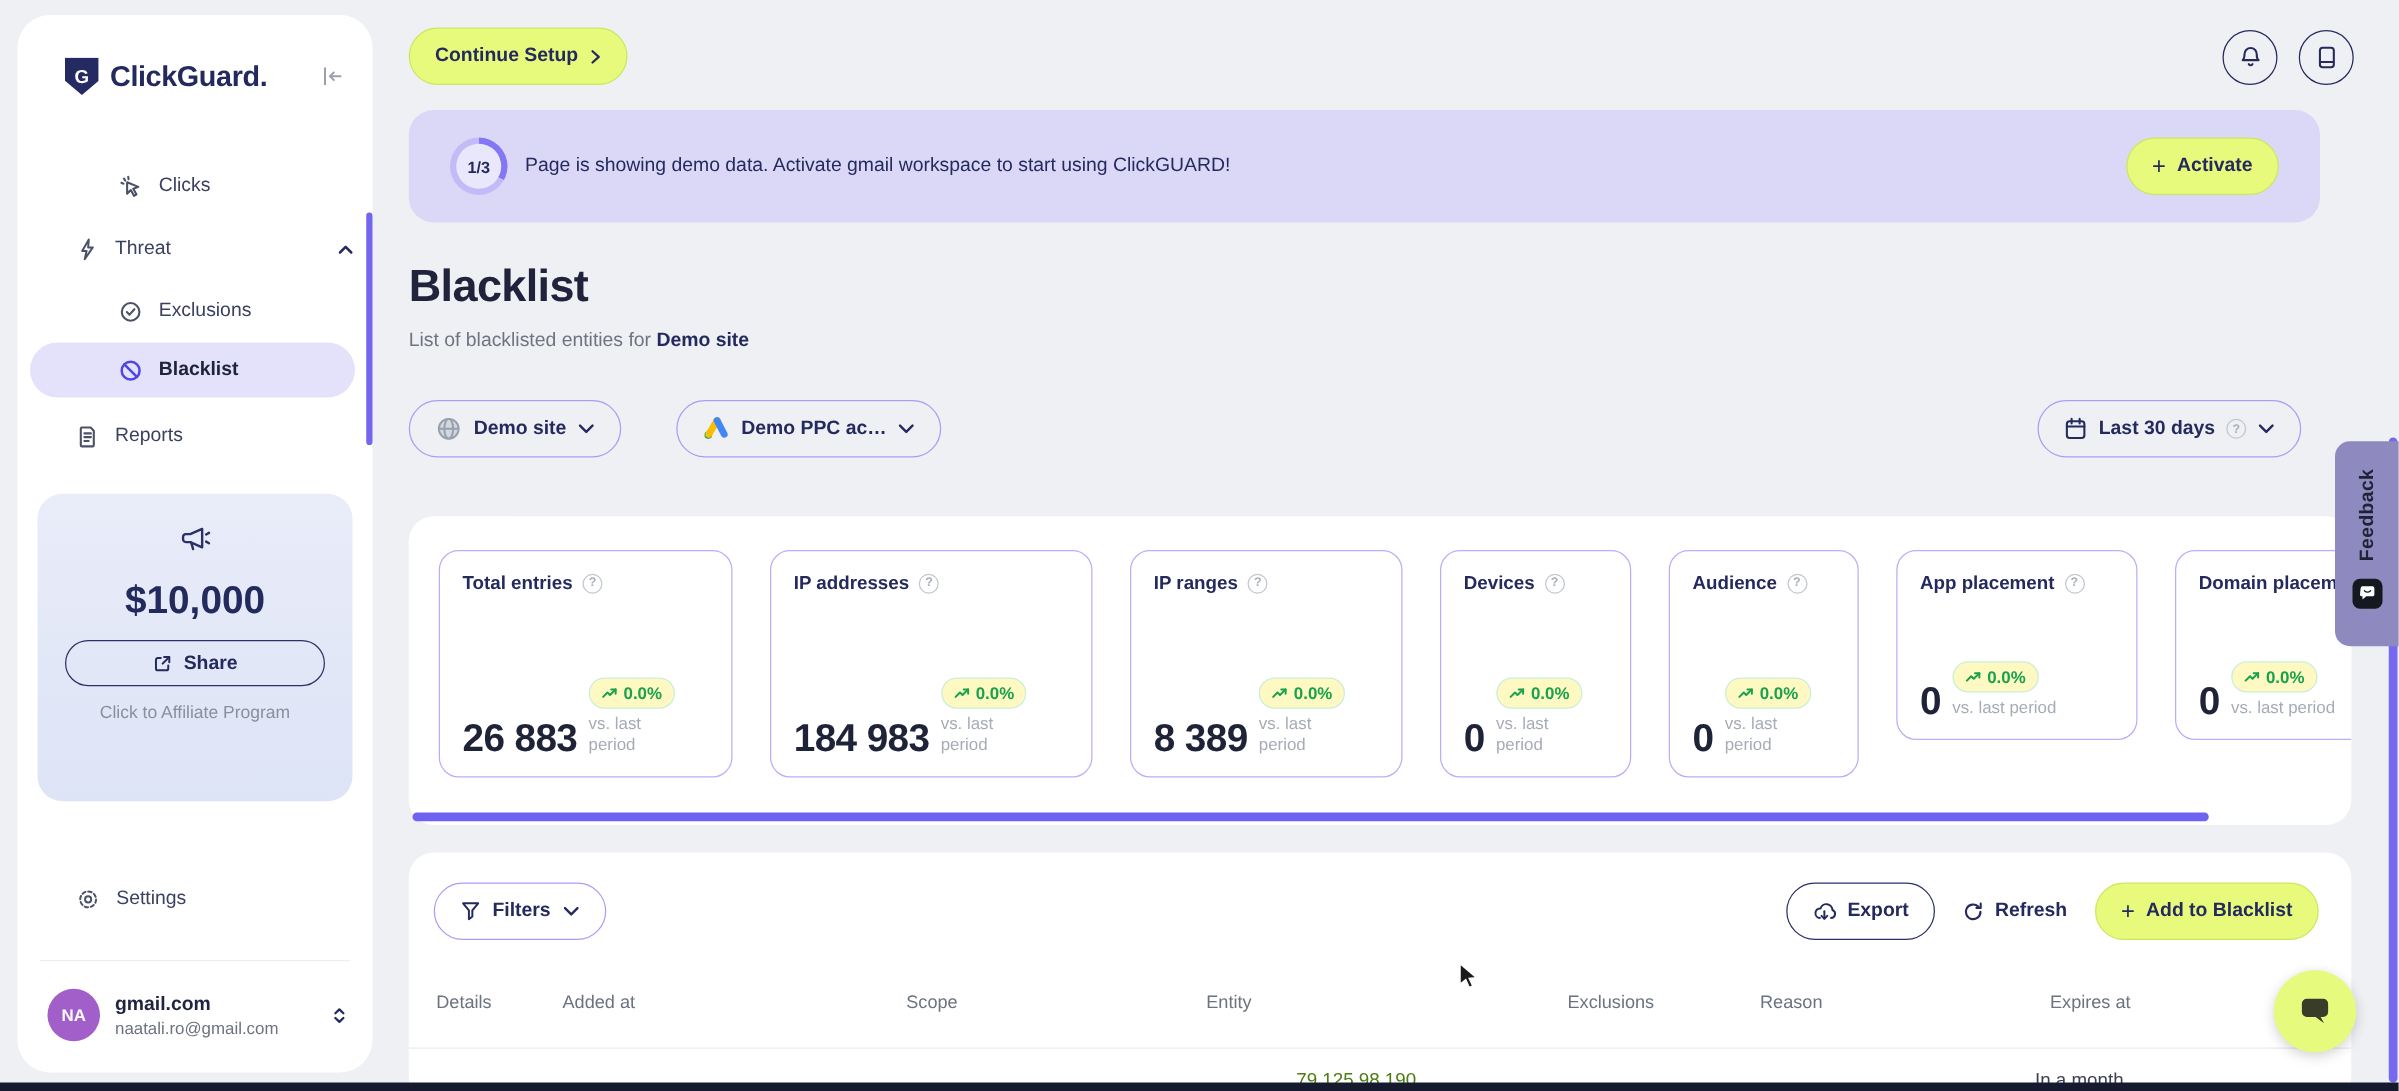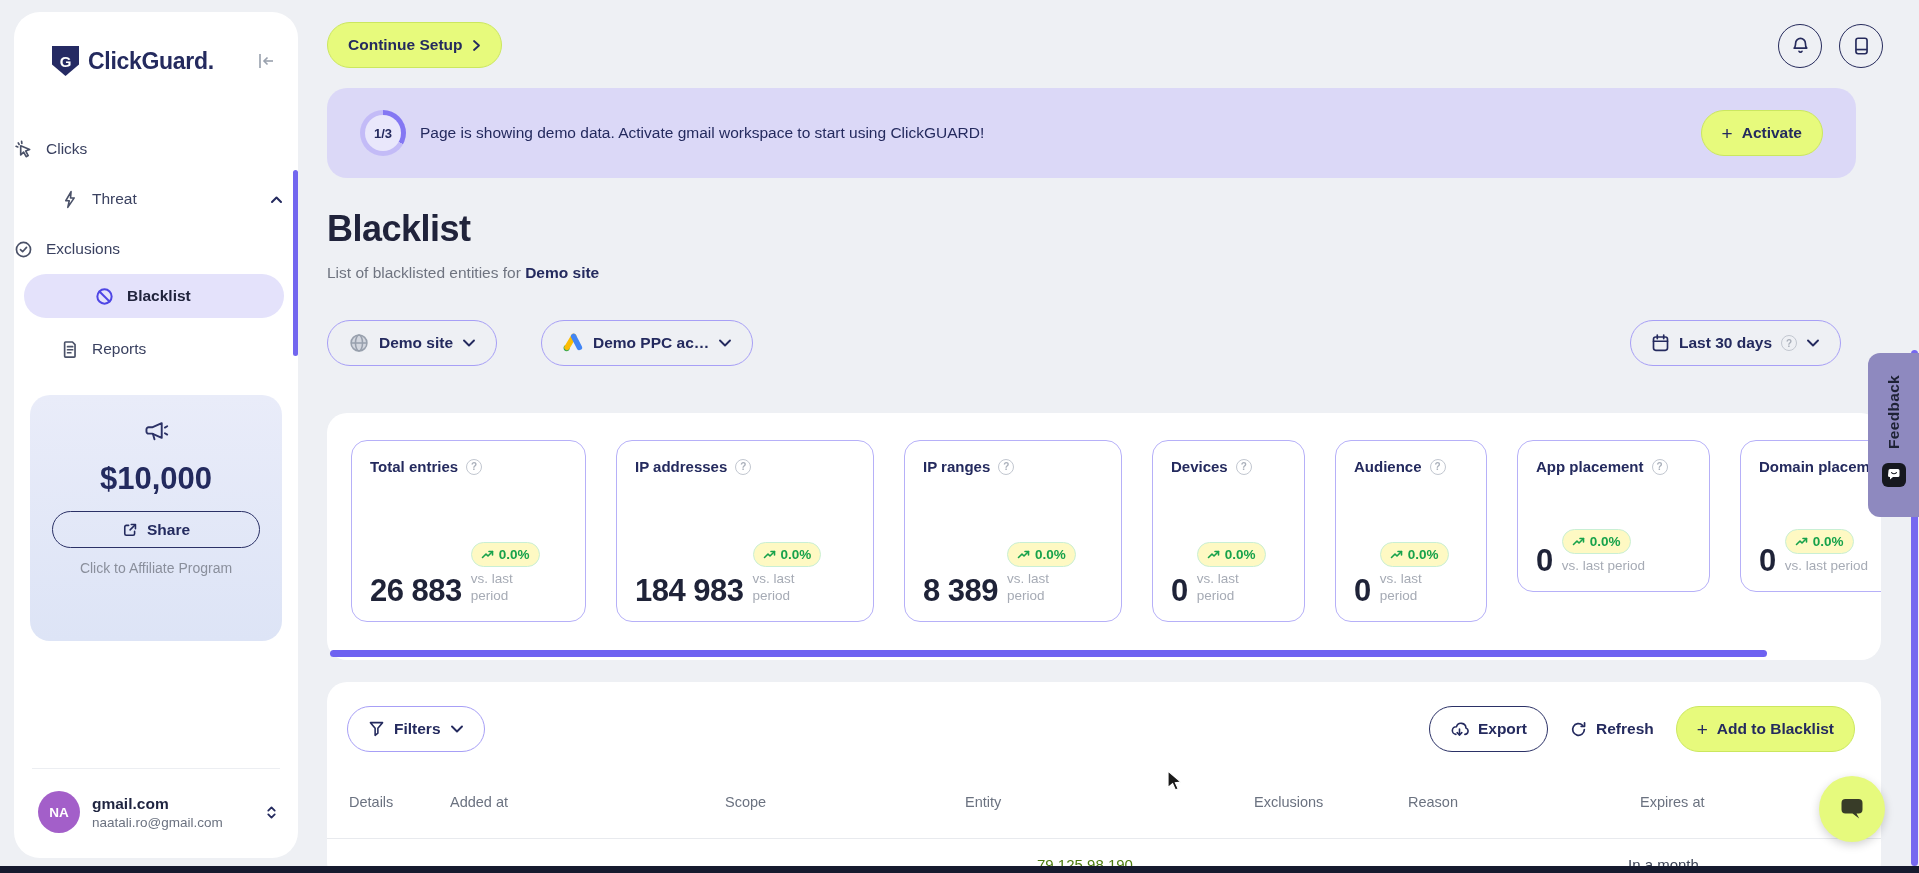--- a/index.html
+++ b/index.html
@@ -9,21 +9,21 @@
   .icon { display:inline-flex; align-items:center; justify-content:center; flex:0 0 auto; }
 
   
   .sidebar { position:absolute; left:14px; top:12px; width:284px; height:846px; background:#fff; border-radius:26px; z-index:10; }
   .logo-row { position:absolute; top:34px; left:38px; right:22px; display:flex; align-items:center; gap:9px; }
   .logo-shield { width:27px; height:30px; background:#252a63; clip-path:polygon(0 0,100% 0,100% 62%,50% 100%,0 62%); display:grid; place-items:center; color:#fff; font-size:15px; font-weight:800; }
   .brand { font-size:23px; font-weight:800; color:#242a5e; letter-spacing:-.3px; }
   .collapse { margin-left:auto; color:#98a0ad; }
   .nav-item { position:absolute; left:0; right:14px; height:42px; display:flex; align-items:center; gap:13px; font-size:15.5px; font-weight:500; color:#3a4160; cursor:default; }
   .nav-item .nicon { color:#4a5168; }
-  .nav-item.sub { }
+  .nav-item.sub { padding-left:81px; }
   .nav-item.top { padding-left:47px; }
   .nav-item.active { left:10px; padding-left:71px; background:#e4e2fb; border-radius:22px; color:#20233c; font-weight:700; }
   .nav-item.active .nicon { color:#4f46e5; }
   .nav-chevron { margin-left:auto; }
   .side-indicator { position:absolute; right:0; top:158px; width:5px; height:186px; background:#7266ef; border-radius:3px; }
   .promo { position:absolute; left:16px; top:383px; width:252px; height:246px; background:linear-gradient(180deg,#e9ecf9,#dde4f6); border-radius:20px; text-align:center; padding:24px 18px 0; }
   .promo-line1 { margin-top:10px; font-size:15.5px; font-weight:600; color:#2b3166; line-height:1.35; }
   .promo-amount { margin-top:12px; font-size:31px; font-weight:800; color:#232a5e; }
   .share-btn { margin:14px auto 0; width:208px; height:37px; border:1.5px solid #2b3166; border-radius:19px; display:flex; align-items:center; justify-content:center; gap:9px; font-size:15.5px; font-weight:600; color:#232a5e; background:transparent; }
   .affiliate { margin-top:12px; font-size:14px; color:#8a8f9c; }
@@ -200,20 +200,29 @@
             <path d="M6.2 3.2H4A1.4 1.4 0 0 0 2.6 4.6V11A1.4 1.4 0 0 0 4 12.4h6.4A1.4 1.4 0 0 0 11.8 11V8.8"></path>
             <path d="M8.7 2.4h3.9v3.9"></path>
             <path d="M12.4 2.6 7.6 7.4"></path>
           </svg>
       </span>
       <span>Share</span>
     </button>
     <div class="affiliate">Click to Affiliate Program</div>
   </div>
 
+  <div class="nav-item top settings-row">
+    <span class="icon nicon">
+      <svg width="19" height="19" viewBox="0 0 18 18" fill="none" stroke="currentColor" stroke-width="1.5" stroke-linecap="round">
+          <circle cx="9" cy="9" r="2.3"></circle>
+          <circle cx="9" cy="9" r="6" stroke-dasharray="2.6 2.1"></circle>
+        </svg>
+    </span>
+    <span>Settings</span>
+  </div>
 
   <div class="side-divider"></div>
 
   <div class="user-row">
     <span class="avatar">NA</span>
     <span>
       <div class="user-name">gmail.com</div>
       <div class="user-email">naatali.ro@gmail.com</div>
     </span>
     <span class="icon user-switch">

